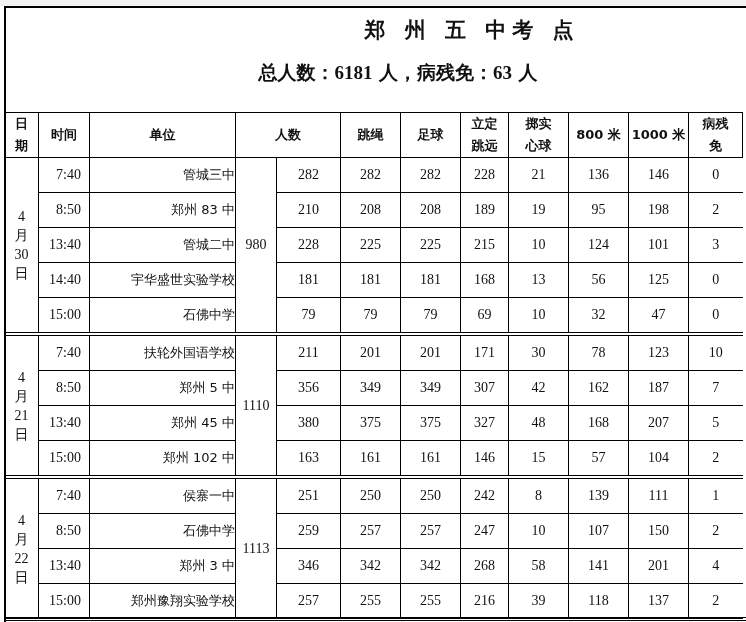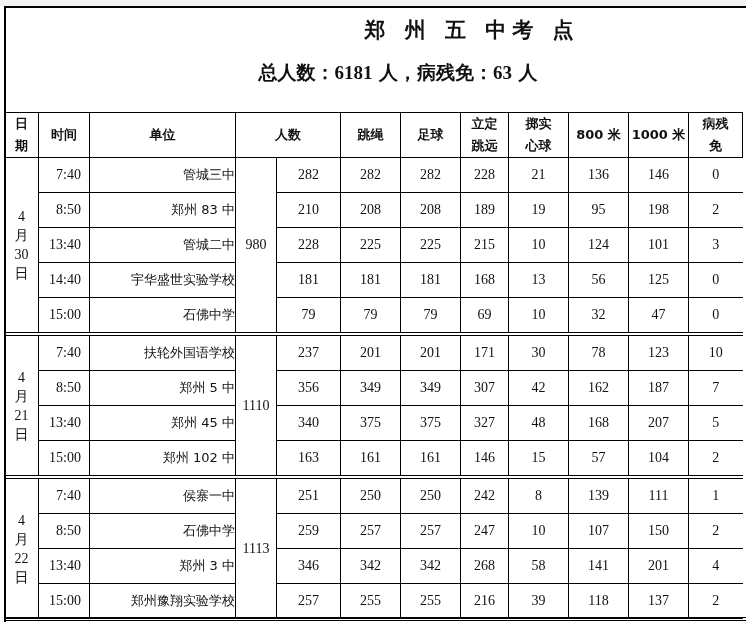--- a/index.html
+++ b/index.html
@@ -156,21 +156,21 @@
       <tr class="daystart">
         <td rowspan="4" class="date">
           <div>4</div>
           <div class="cj">月</div>
           <div>21</div>
           <div class="cj">日</div>
         </td>
         <td class="time">7:40</td>
         <td class="name">扶轮外国语学校</td>
         <td rowspan="4">1110</td>
-        <td>237</td>
+        <td>211</td>
         <td>201</td>
         <td>201</td>
         <td>171</td>
         <td>30</td>
         <td>78</td>
         <td>123</td>
         <td class="edge">10</td>
       </tr>
       <tr>
         <td class="time">8:50</td>
@@ -180,21 +180,21 @@
         <td>349</td>
         <td>307</td>
         <td>42</td>
         <td>162</td>
         <td>187</td>
         <td class="edge">7</td>
       </tr>
       <tr>
         <td class="time">13:40</td>
         <td class="name">郑州 45 中</td>
-        <td>340</td>
+        <td>380</td>
         <td>375</td>
         <td>375</td>
         <td>327</td>
         <td>48</td>
         <td>168</td>
         <td>207</td>
         <td class="edge">5</td>
       </tr>
       <tr>
         <td class="time">15:00</td>

